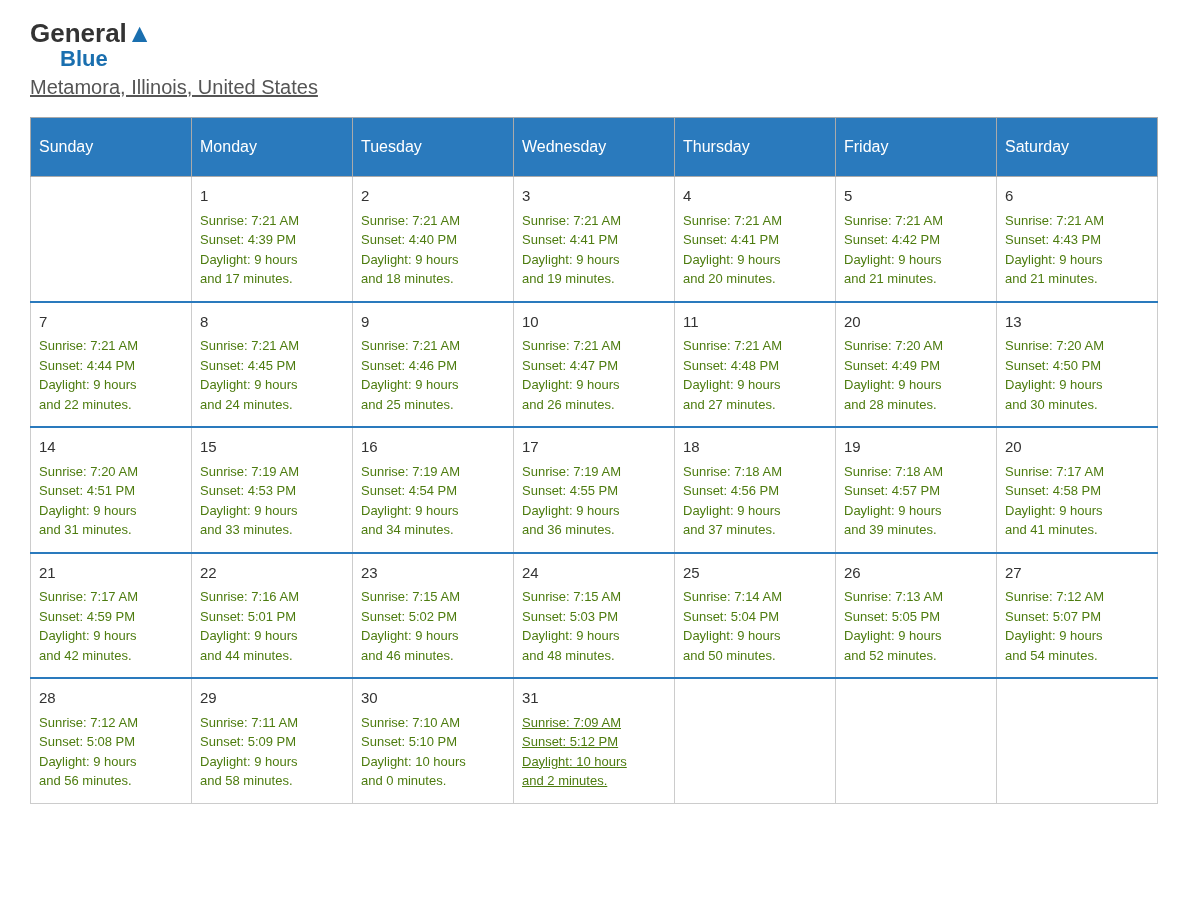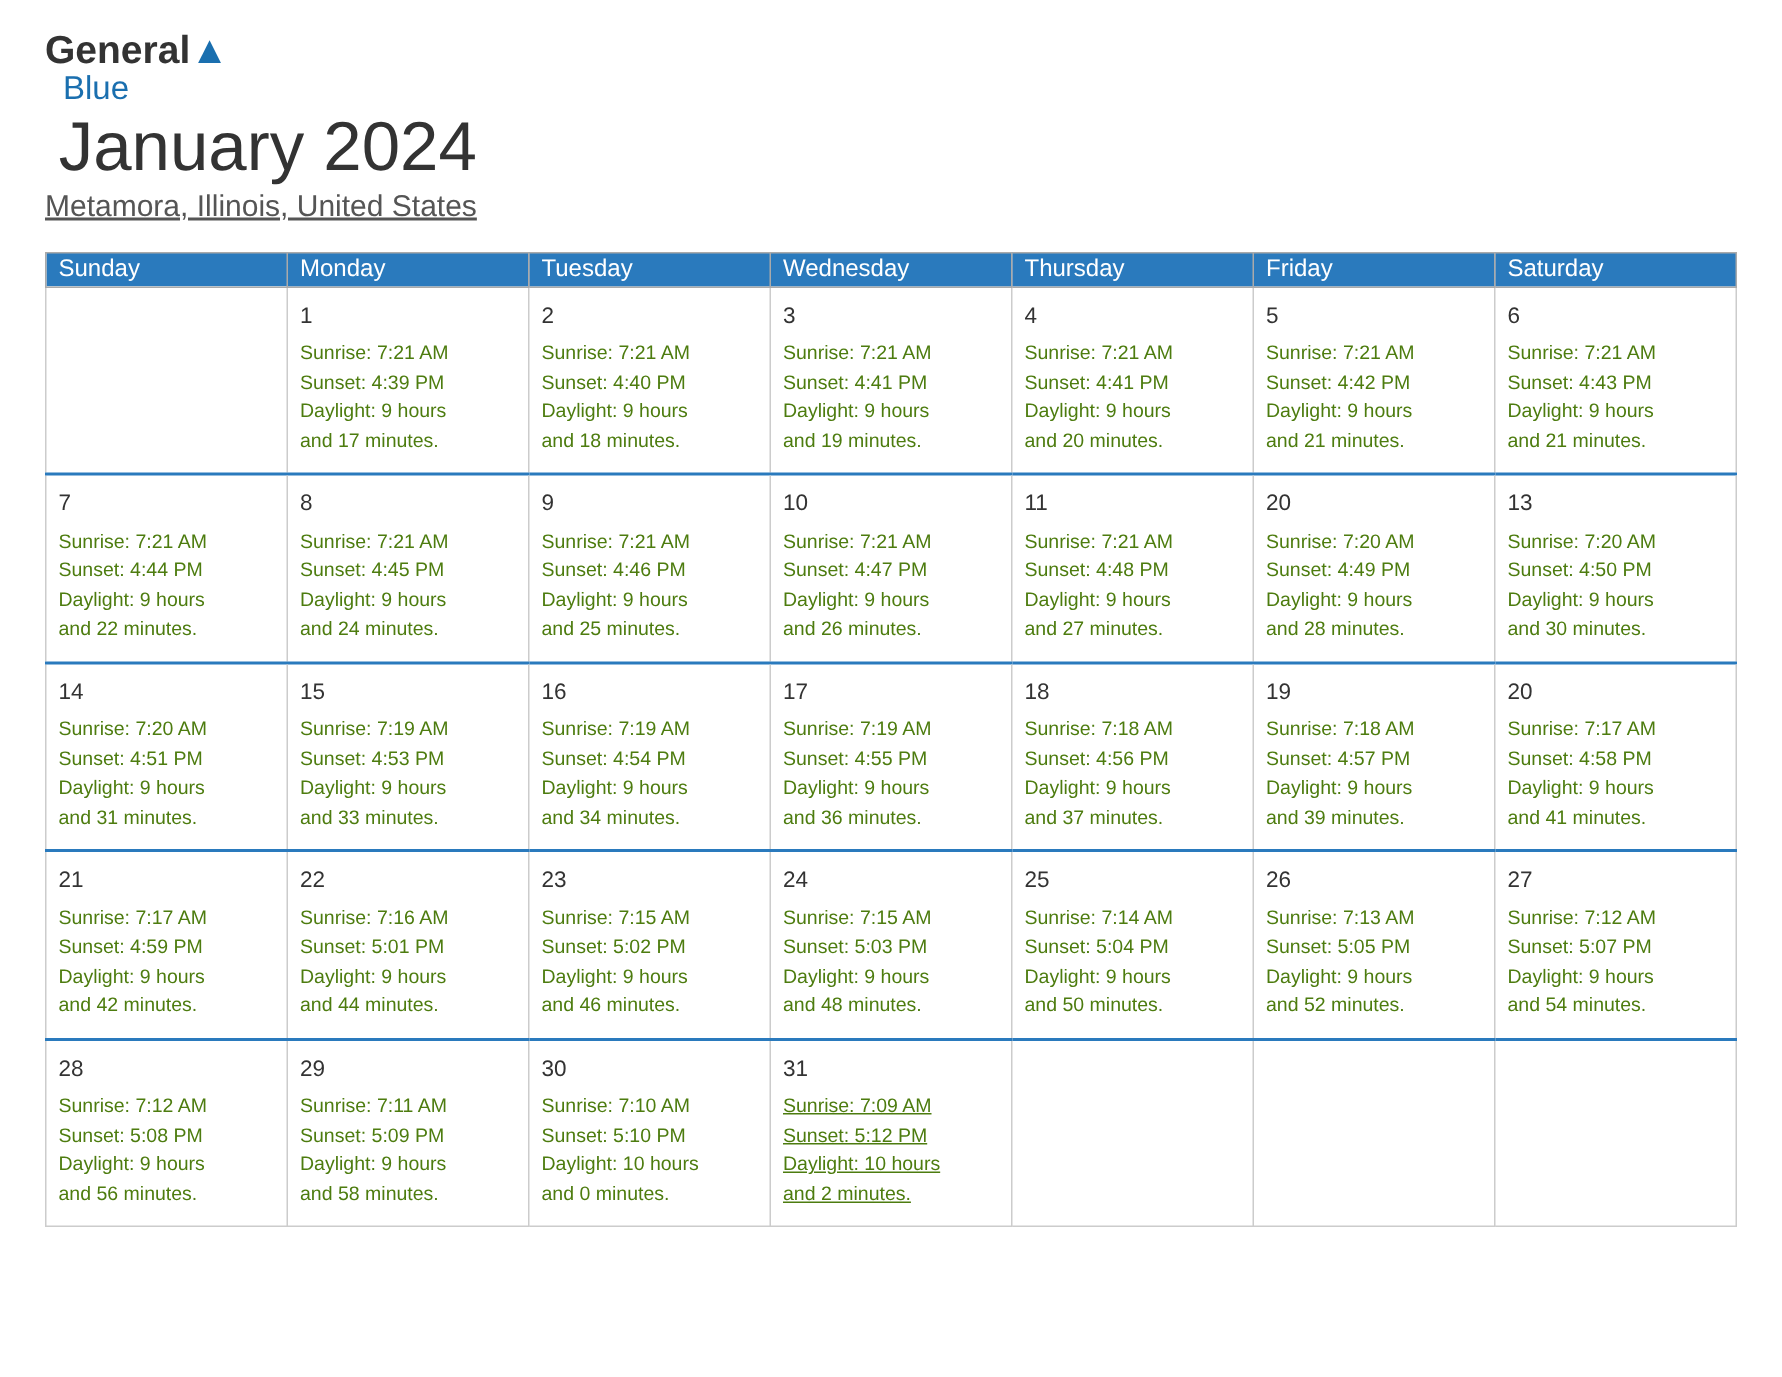--- a/index.html
+++ b/index.html
@@ -27,23 +27,23 @@
       font-size: 26px;
       font-weight: bold;
       color: #333;
       line-height: 1;
     }
     .logo-general span {
       color: #1a6faf;
     }
     .logo-blue {
       font-size: 22px;
-      font-weight: normal;
+      font-weight: bold;
       color: #1a6faf;
-      margin-left: 12px;
+      margin-left: 30px;
     }
     .title-block {
       text-align: right;
     }
     .main-title {
       font-size: 46px;
       font-weight: normal;
       color: #333;
       line-height: 1.1;
     }
@@ -56,21 +56,21 @@
     .calendar {
       width: 100%;
       border-collapse: collapse;
       border: 1px solid #aaa;
     }
     .calendar th {
       background-color: #2a7abd;
       color: #fff;
       font-size: 16px;
       font-weight: normal;
-      padding: 2px 8px;
+      padding: 20px 8px;
       text-align: left;
       border: 1px solid #aaa;
     }
     .calendar td {
       vertical-align: top;
       padding: 8px 8px 12px 8px;
       border: 1px solid #ccc;
       width: calc(100% / 7);
       font-size: 13px;
       line-height: 1.5;
@@ -97,21 +97,20 @@
 <body>
 
 <div class="header">
   <div class="logo">
     <div style="display:flex;align-items:center;">
       <span class="logo-general">General<span style="color:#1a6faf;">▲</span></span>
     </div>
     <span class="logo-blue">Blue</span>
   </div>
   <div class="title-block">
-    <div class="main-title">January 2024</div>
     <div class="subtitle">Metamora, Illinois, United States</div>
   </div>
 </div>
 
 <table class="calendar">
   <thead>
     <tr>
     <th>Sunday</th>
         <th>Monday</th>
         <th>Tuesday</th>

